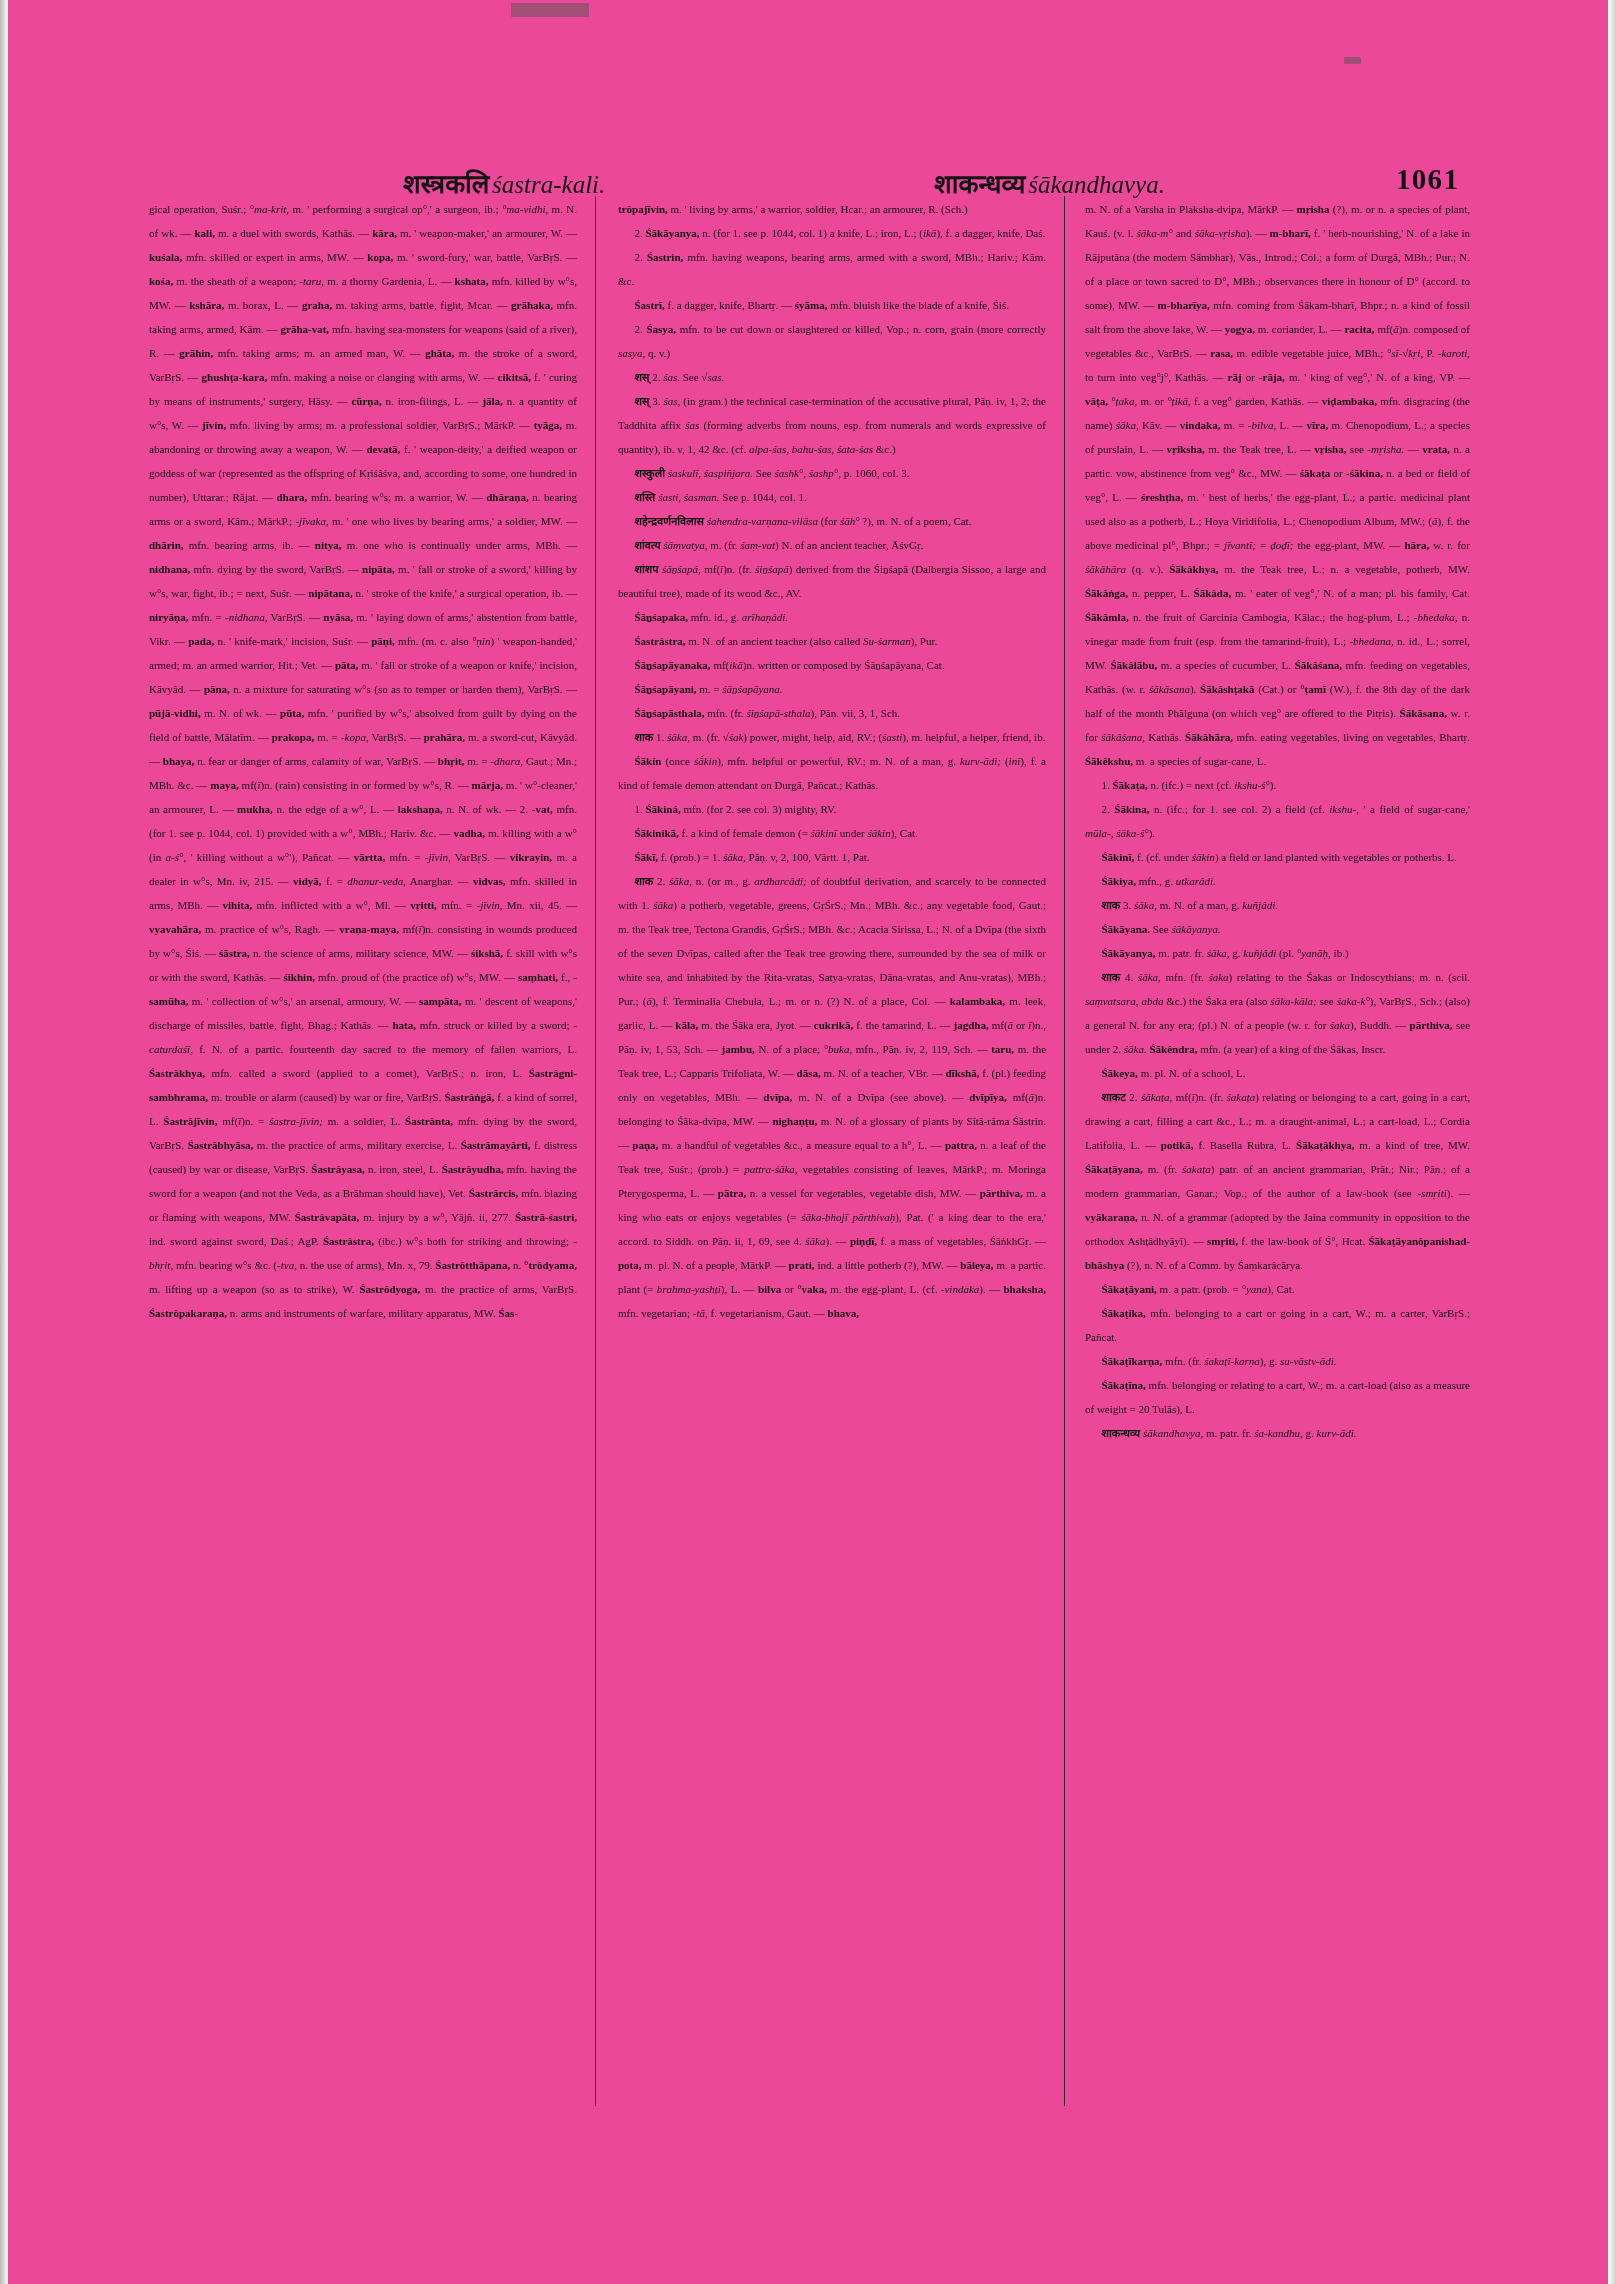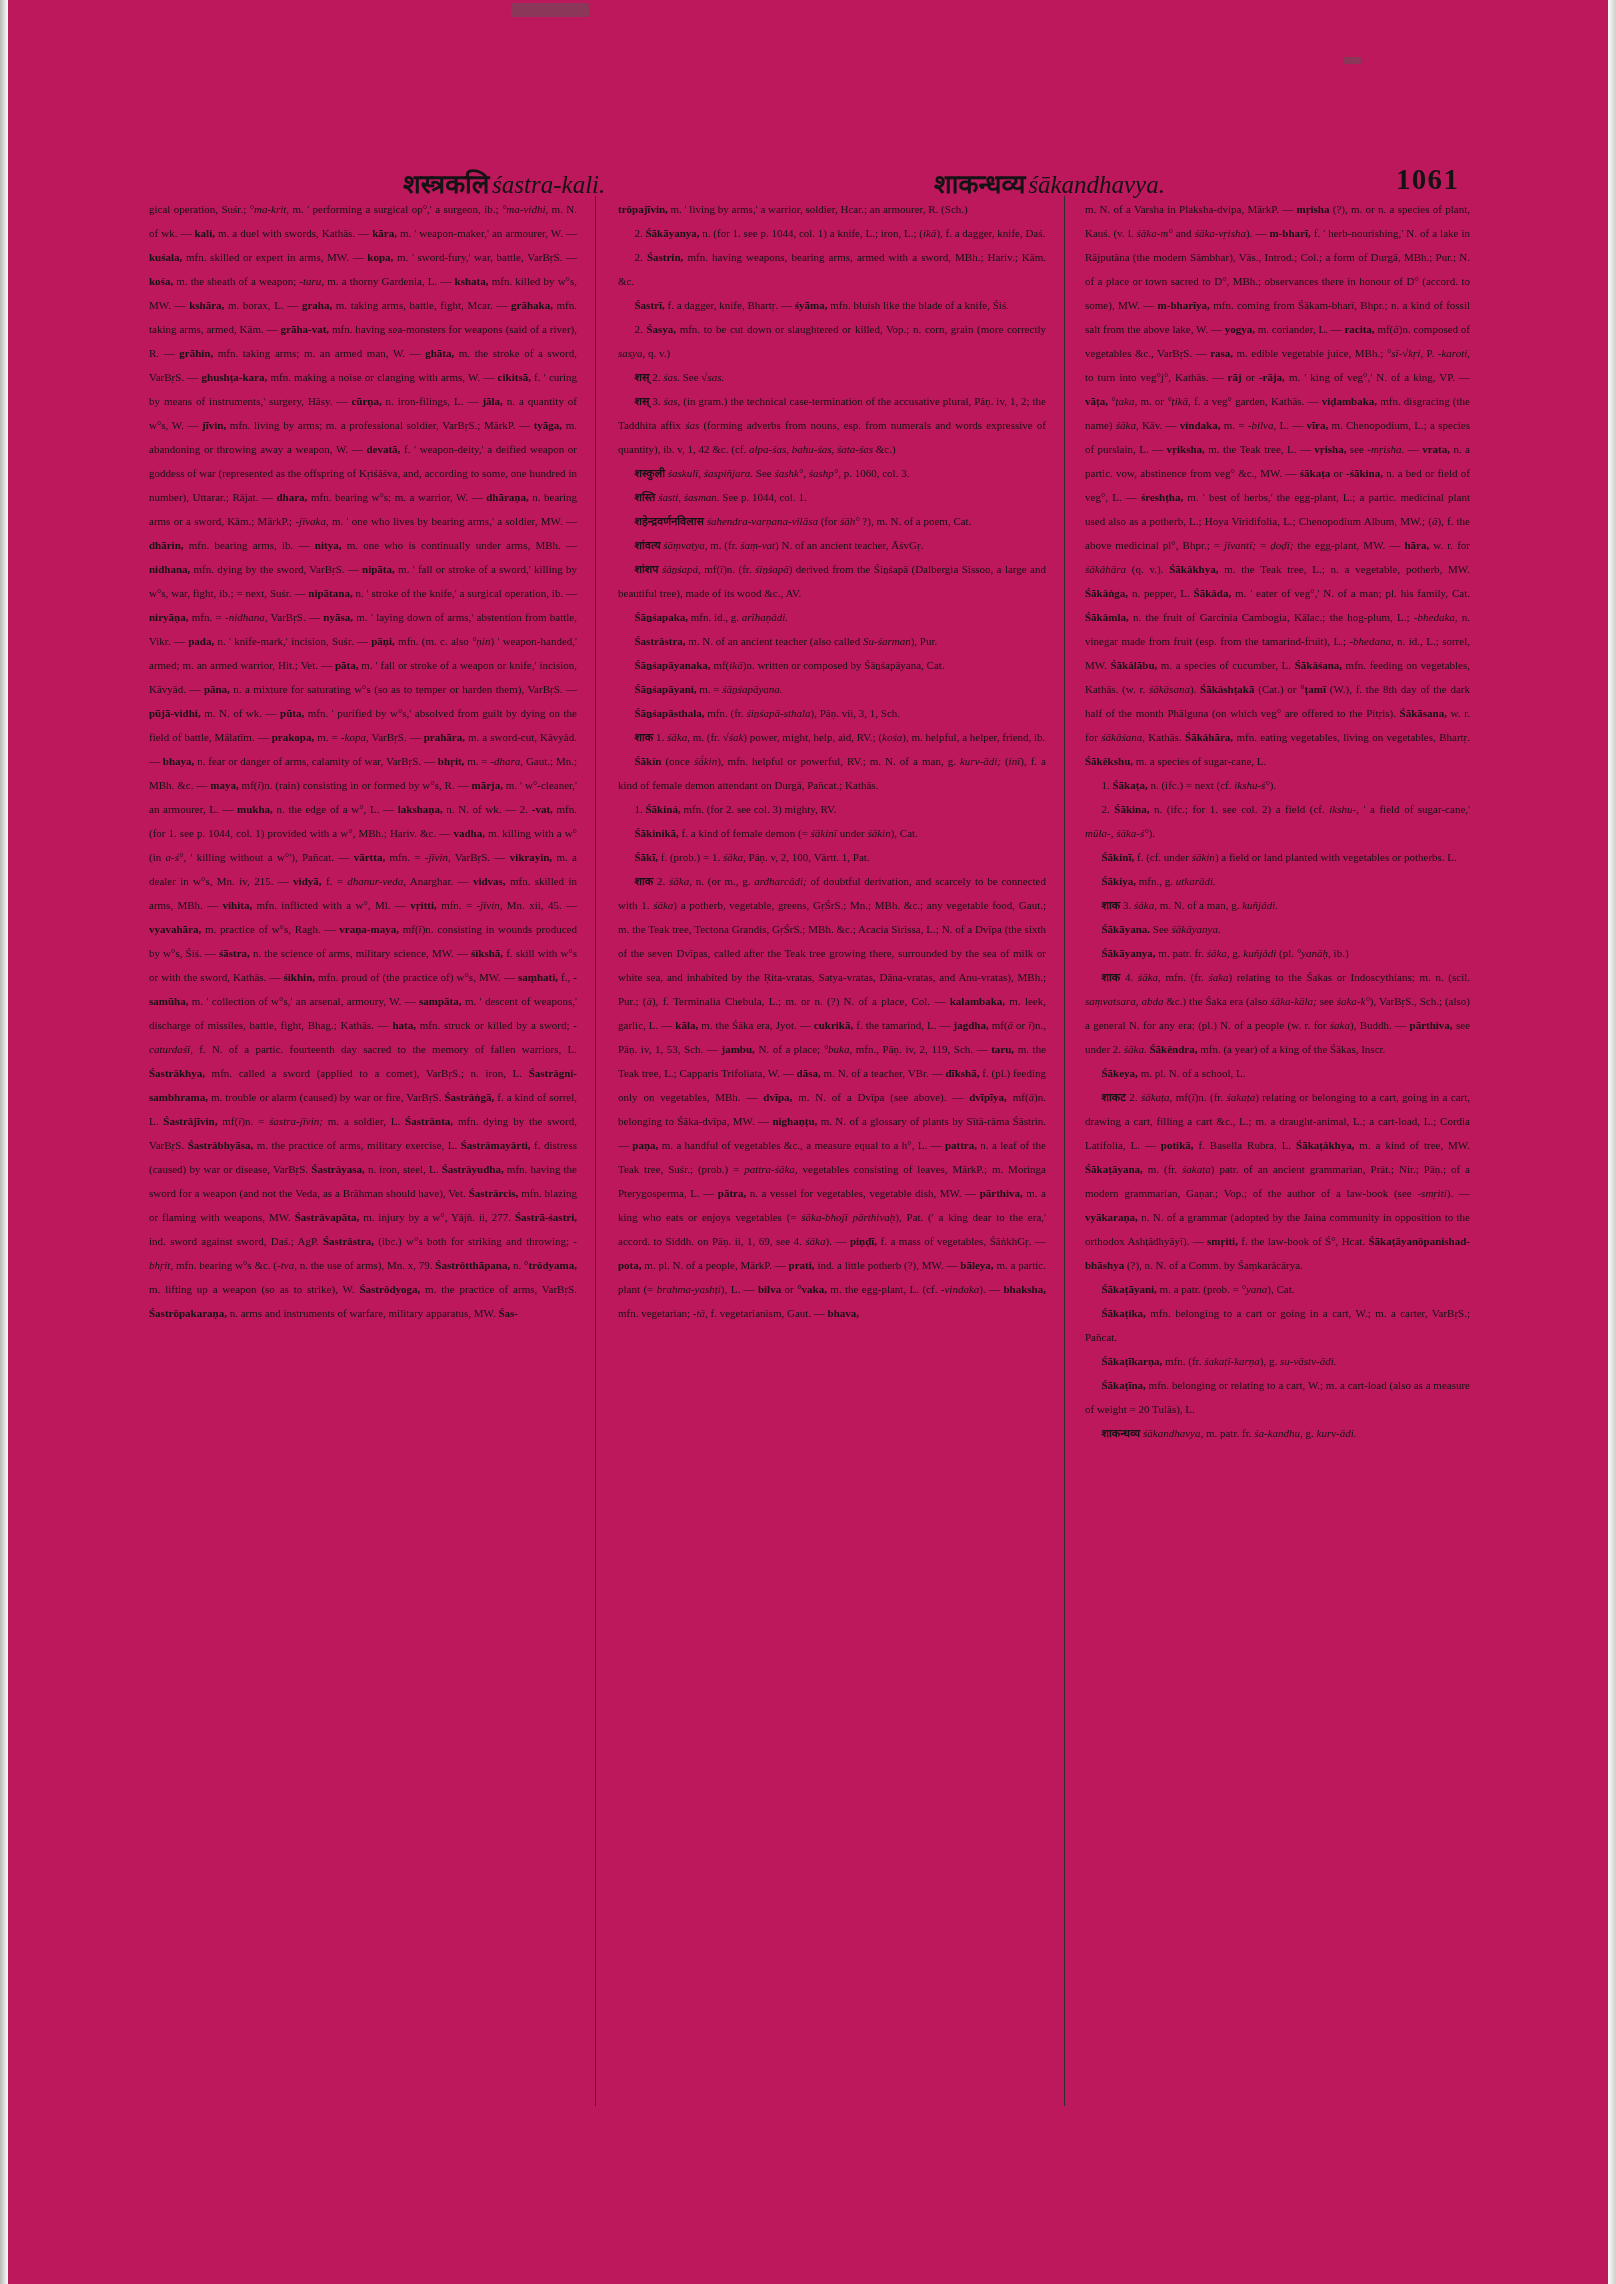--- a/index.html
+++ b/index.html
@@ -1,16 +1,16 @@
 <!DOCTYPE html>
 <html style="font-size:10.4px"><head>
 <meta charset="utf-8">
 <style>
   html,body{margin:0;padding:0;background:#d8d8d4;}
-  .page{position:relative;width:1616px;height:2284px;background:#be185d;margin:0 auto;
+  .page{position:relative;width:1616px;height:2284px;background:#ec4899;margin:0 auto;
         font-family:"Liberation Serif","DejaVu Serif",serif;color:#131313;overflow:hidden;}
   .scan-edge{position:absolute;left:0;top:0;width:7.8px;height:100%;
         background:linear-gradient(to right,#b9b9b4,#fcfcfa);}
   .scan-edge.right{left:auto;right:0;background:linear-gradient(to left,#cfcfca,#fcfcfa);}
   .artifact{position:absolute;background:#555;opacity:.5;border-radius:1.3px;}
   .hdr{position:absolute;top:165px;white-space:nowrap;}
   .hdr .dev{font-weight:bold;font-size:26px;}
   .hdr .tr{font-style:italic;font-size:25px;}
   .pageno{position:absolute;top:163px;left:1396px;font-size:29px;letter-spacing:1.3px;font-weight:bold;}
   .col{position:absolute;top:197px;text-align:justify;font-size:11px;line-height:24px;}
@@ -60,21 +60,21 @@
       <p class="ind"><b>शस्कुली</b> <i>śaskulī, śaspiñjara.</i> See <i>śashk°, śashp°,</i> p. 1060, col. 3.</p>
       <p class="ind"><b>शस्ति</b> <i>śasti, śasman.</i> See p. 1044, col. 1.</p>
       <p class="ind"><b>शहेन्द्रवर्णनविलास</b> <i>śahendra-varṇana-vilāsa</i> (for <i>śāh°</i> ?), m. N. of a poem, Cat.</p>
       <p class="ind"><b>शांवत्य</b> <i>śāṃvatya,</i> m. (fr. <i>śaṃ-vat</i>) N. of an ancient teacher, ĀśvGṛ.</p>
       <p class="ind"><b>शांशप</b> <i>śāṉśapá,</i> mf(<i>ī</i>)n. (fr. <i>śiṉśapā</i>) derived from the Śiṉśapā (Dalbergia Sissoo, a large and beautiful tree), made of its wood &amp;c., AV.</p>
       <p class="ind"><b>Śāṉśapaka,</b> mfn. id., g. <i>arīhaṇâdi.</i></p>
       <p class="ind"><b>Śastrâstra,</b> m. N. of an ancient teacher (also called <i>Su-śarman</i>), Pur.</p>
       <p class="ind"><b>Śāṉśapāyanaka,</b> mf(<i>ikā</i>)n. written or composed by Śāṉśapāyana, Cat.</p>
       <p class="ind"><b>Śāṉśapāyani,</b> m. = <i>śāṉśapāyana.</i></p>
       <p class="ind"><b>Śāṉśapāsthala,</b> mfn. (fr. <i>śiṉśapā-sthala</i>), Pāṇ. vii, 3, 1, Sch.</p>
-      <p class="ind"><b>शाक</b> 1. <i>śāka,</i> m. (fr. √<i>śak</i>) power, might, help, aid, RV.; (<i>kośa</i>), m. helpful, a helper, friend, ib.</p>
+      <p class="ind"><b>शाक</b> 1. <i>śāka,</i> m. (fr. √<i>śak</i>) power, might, help, aid, RV.; (<i>śasti</i>), m. helpful, a helper, friend, ib.</p>
       <p class="ind"><b>Śākín</b> (once <i>śā́kin</i>), mfn. helpful or powerful, RV.; m. N. of a man, g. <i>kurv-ādi;</i> (<i>inī</i>), f. a kind of female demon attendant on Durgā, Pañcat.; Kathās.</p>
       <p class="ind">1. <b>Śākiná,</b> mfn. (for 2. see col. 3) mighty, RV.</p>
       <p class="ind"><b>Śākinikā,</b> f. a kind of female demon (= <i>śākinī</i> under <i>śākin</i>), Cat.</p>
       <p class="ind"><b>Śākī,</b> f. (prob.) = 1. <i>śāka,</i> Pāṇ. v, 2, 100, Vārtt. 1, Pat.</p>
       <p class="ind"><b>शाक</b> 2. <i>śāka,</i> n. (or m., g. <i>ardharcâdi;</i> of doubtful derivation, and scarcely to be connected with 1. <i>śāka</i>) a potherb, vegetable, greens, GṛŚrS.; Mn.; MBh. &amp;c.; any vegetable food, Gaut.; m. the Teak tree, Tectona Grandis, GṛŚrS.; MBh. &amp;c.; Acacia Sirissa, L.; N. of a Dvīpa (the sixth of the seven Dvīpas, called after the Teak tree growing there, surrounded by the sea of milk or white sea, and inhabited by the Ṛita-vratas, Satya-vratas, Dāna-vratas, and Anu-vratas), MBh.; Pur.; (<i>ā</i>), f. Terminalia Chebula, L.; m. or n. (?) N. of a place, Col. — <b>kalambaka,</b> m. leek, garlic, L. — <b>kāla,</b> m. the Śāka era, Jyot. — <b>cukrikā,</b> f. the tamarind, L. — <b>jagdha,</b> mf(<i>ā</i> or <i>ī</i>)n., Pāṇ. iv, 1, 53, Sch. — <b>jambu,</b> N. of a place; <i>°buka,</i> mfn., Pāṇ. iv, 2, 119, Sch. — <b>taru,</b> m. the Teak tree, L.; Capparis Trifoliata, W. — <b>dāsa,</b> m. N. of a teacher, VBr. — <b>dīkshā,</b> f. (pl.) feeding only on vegetables, MBh. — <b>dvīpa,</b> m. N. of a Dvīpa (see above). — <b>dvīpīya,</b> mf(<i>ā</i>)n. belonging to Śāka-dvīpa, MW. — <b>nighaṇṭu,</b> m. N. of a glossary of plants by Sītā-rāma Śāstrin. — <b>paṇa,</b> m. a handful of vegetables &amp;c., a measure equal to a h°, L. — <b>pattra,</b> n. a leaf of the Teak tree, Suśr.; (prob.) = <i>pattra-śāka,</i> vegetables consisting of leaves, MārkP.; m. Moringa Pterygosperma, L. — <b>pātra,</b> n. a vessel for vegetables, vegetable dish, MW. — <b>pārthiva,</b> m. a king who eats or enjoys vegetables (= <i>śāka-bhojī pārthivaḥ</i>), Pat. (' a king dear to the era,' accord. to Siddh. on Pāṇ. ii, 1, 69, see 4. <i>śāka</i>). — <b>piṇḍī,</b> f. a mass of vegetables, ŚāṅkhGṛ. — <b>pota,</b> m. pl. N. of a people, MārkP. — <b>prati,</b> ind. a little potherb (?), MW. — <b>bāleya,</b> m. a partic. plant (= <i>brahma-yashṭi</i>), L. — <b>bilva</b> or <b>°vaka,</b> m. the egg-plant, L. (cf. <i>-vindaka</i>). — <b>bhaksha,</b> mfn. vegetarian; <i>-tā,</i> f. vegetarianism, Gaut. — <b>bhava,</b></p>
     </div>
   <div class="col" id="col-2" style="left:1085px;width:385px;">
       <p>m. N. of a Varsha in Plaksha-dvipa, MārkP. — <b>mṛisha</b> (?), m. or n. a species of plant, Kauś. (v. l. <i>śāka-m°</i> and <i>śāka-vṛisha</i>). — <b>m-bharī,</b> f. ' herb-nourishing,' N. of a lake in Rājputāna (the modern Sāmbhar), Vās., Introd.; Col.; a form of Durgā, MBh.; Pur.; N. of a place or town sacred to D°, MBh.; observances there in honour of D° (accord. to some), MW. — <b>m-bharīya,</b> mfn. coming from Śākam-bharī, Bhpr.; n. a kind of fossil salt from the above lake, W. — <b>yogya,</b> m. coriander, L. — <b>racita,</b> mf(<i>ā</i>)n. composed of vegetables &amp;c., VarBṛS. — <b>rasa,</b> m. edible vegetable juice, MBh.; <i>°sī-√kṛi,</i> P. <i>-karoti,</i> to turn into veg°j°, Kathās. — <b>rāj</b> or <b>-rāja,</b> m. ' king of veg°,' N. of a king, VP. — <b>vāṭa,</b> <i>°ṭaka,</i> m. or <i>°ṭikā,</i> f. a veg° garden, Kathās. — <b>viḍambaka,</b> mfn. disgracing (the name) <i>śāka,</i> Kāv. — <b>vindaka,</b> m. = <i>-bilva,</i> L. — <b>vīra,</b> m. Chenopodium, L.; a species of purslain, L. — <b>vṛiksha,</b> m. the Teak tree, L. — <b>vṛisha,</b> see <i>-mṛisha.</i> — <b>vrata,</b> n. a partic. vow, abstinence from veg° &amp;c., MW. — <b>śākaṭa</b> or <b>-śākina,</b> n. a bed or field of veg°, L. — <b>śreshṭha,</b> m. ' best of herbs,' the egg-plant, L.; a partic. medicinal plant used also as a potherb, L.; Hoya Viridifolia, L.; Chenopodium Album, MW.; (<i>ā</i>), f. the above medicinal pl°, Bhpr.; = <i>jīvantī;</i> = <i>ḍoḍī;</i> the egg-plant, MW. — <b>hāra,</b> w. r. for <i>śākâhāra</i> (q. v.). <b>Śākâkhya,</b> m. the Teak tree, L.; n. a vegetable, potherb, MW. <b>Śākâṅga,</b> n. pepper, L. <b>Śākâda,</b> m. ' eater of veg°,' N. of a man; pl. his family, Cat. <b>Śākâmla,</b> n. the fruit of Garcinia Cambogia, Kālac.; the hog-plum, L.; <i>-bhedaka,</i> n. vinegar made from fruit (esp. from the tamarind-fruit), L.; <i>-bhedana,</i> n. id., L.; sorrel, MW. <b>Śākâlābu,</b> m. a species of cucumber, L. <b>Śākâśana,</b> mfn. feeding on vegetables, Kathās. (w. r. <i>śākāsana</i>). <b>Śākâshṭakā</b> (Cat.) or <b>°ṭamī</b> (W.), f. the 8th day of the dark half of the month Phālguna (on which veg° are offered to the Pitṛis). <b>Śākāsana,</b> w. r. for <i>śākâśana,</i> Kathās. <b>Śākâhāra,</b> mfn. eating vegetables, living on vegetables, Bhartṛ. <b>Śākêkshu,</b> m. a species of sugar-cane, L.</p>
       <p class="ind">1. <b>Śākaṭa,</b> n. (ifc.) = next (cf. <i>ikshu-ś°</i>).</p>
       <p class="ind">2. <b>Śākina,</b> n. (ifc.; for 1. see col. 2) a field (cf. <i>ikshu-,</i> ' a field of sugar-cane,' <i>mūla-, śāka-ś°</i>).</p>

